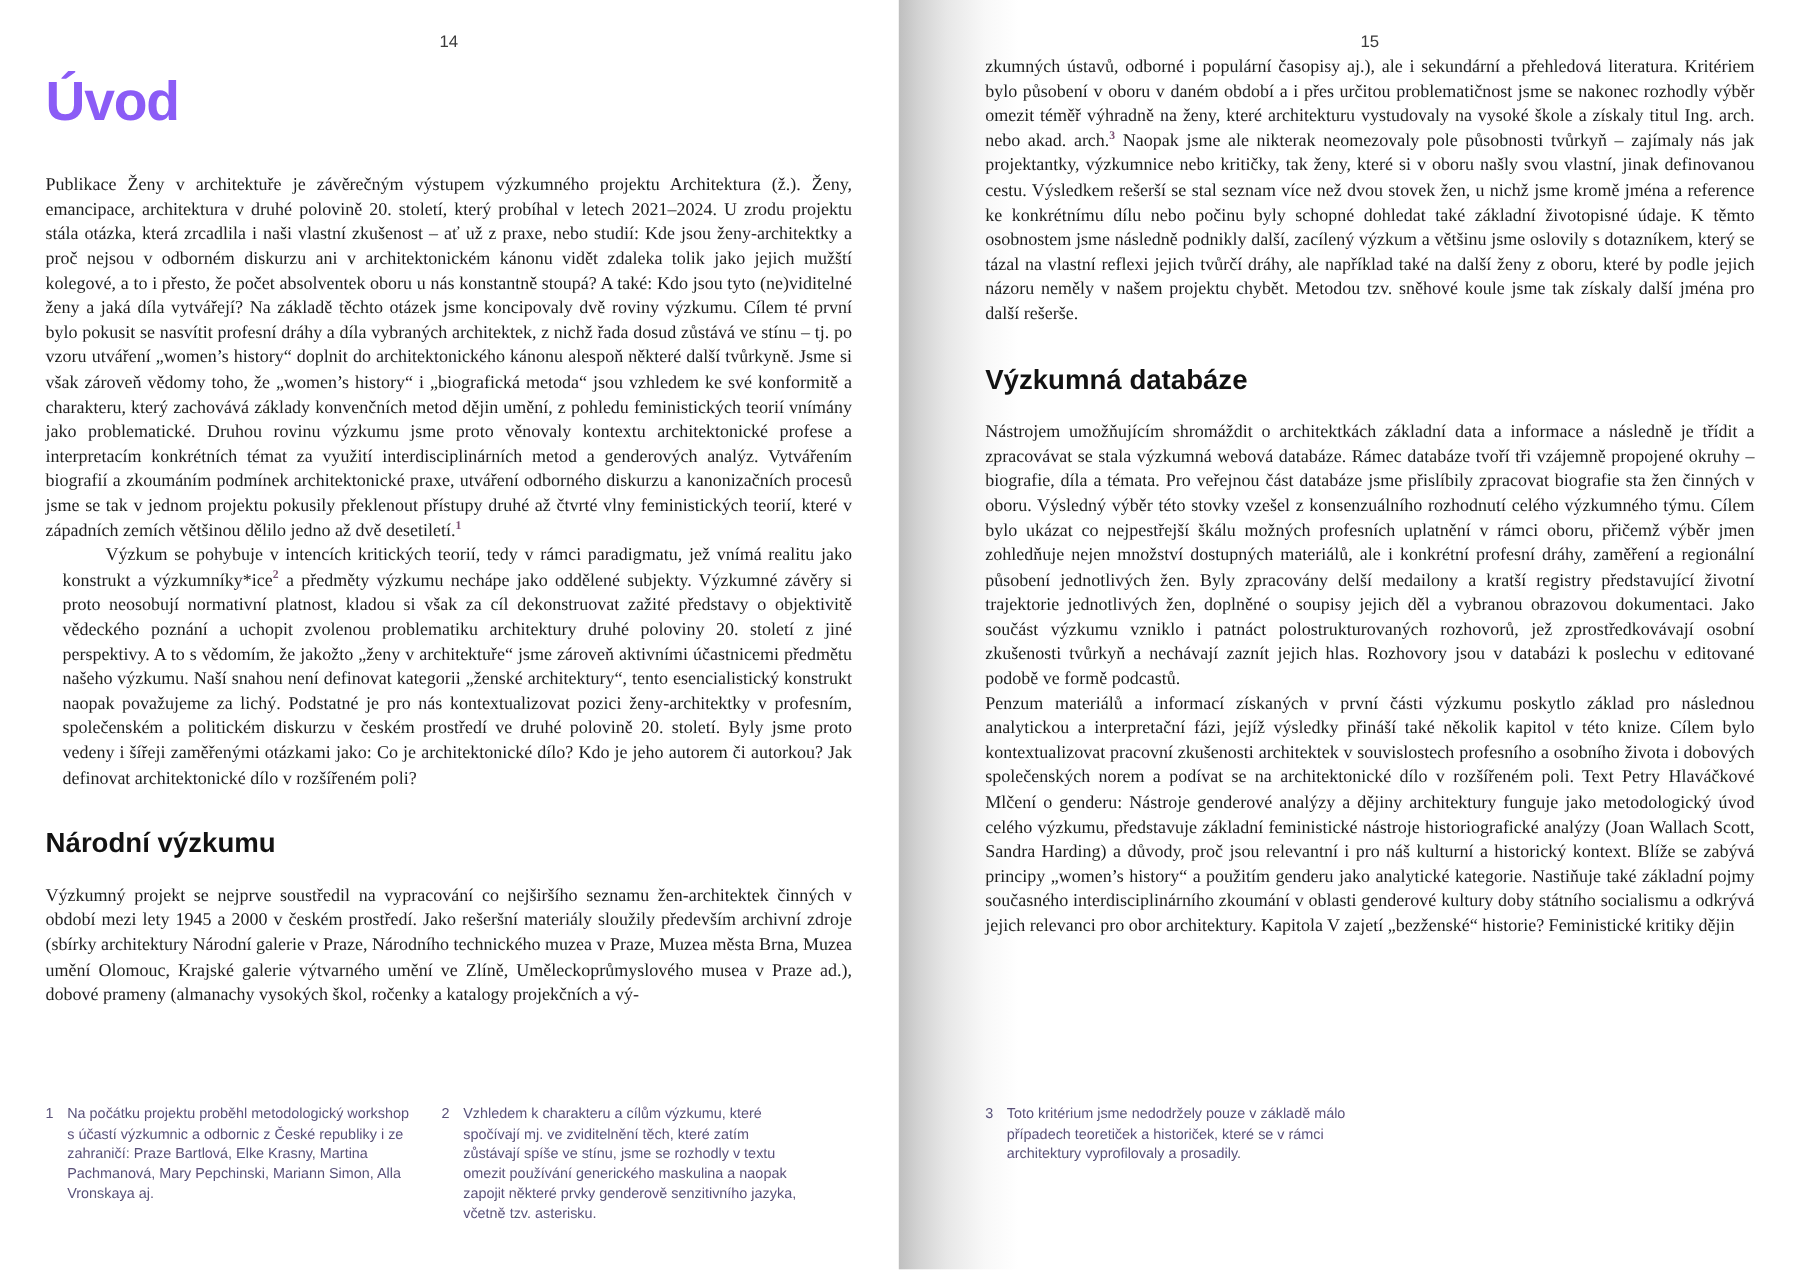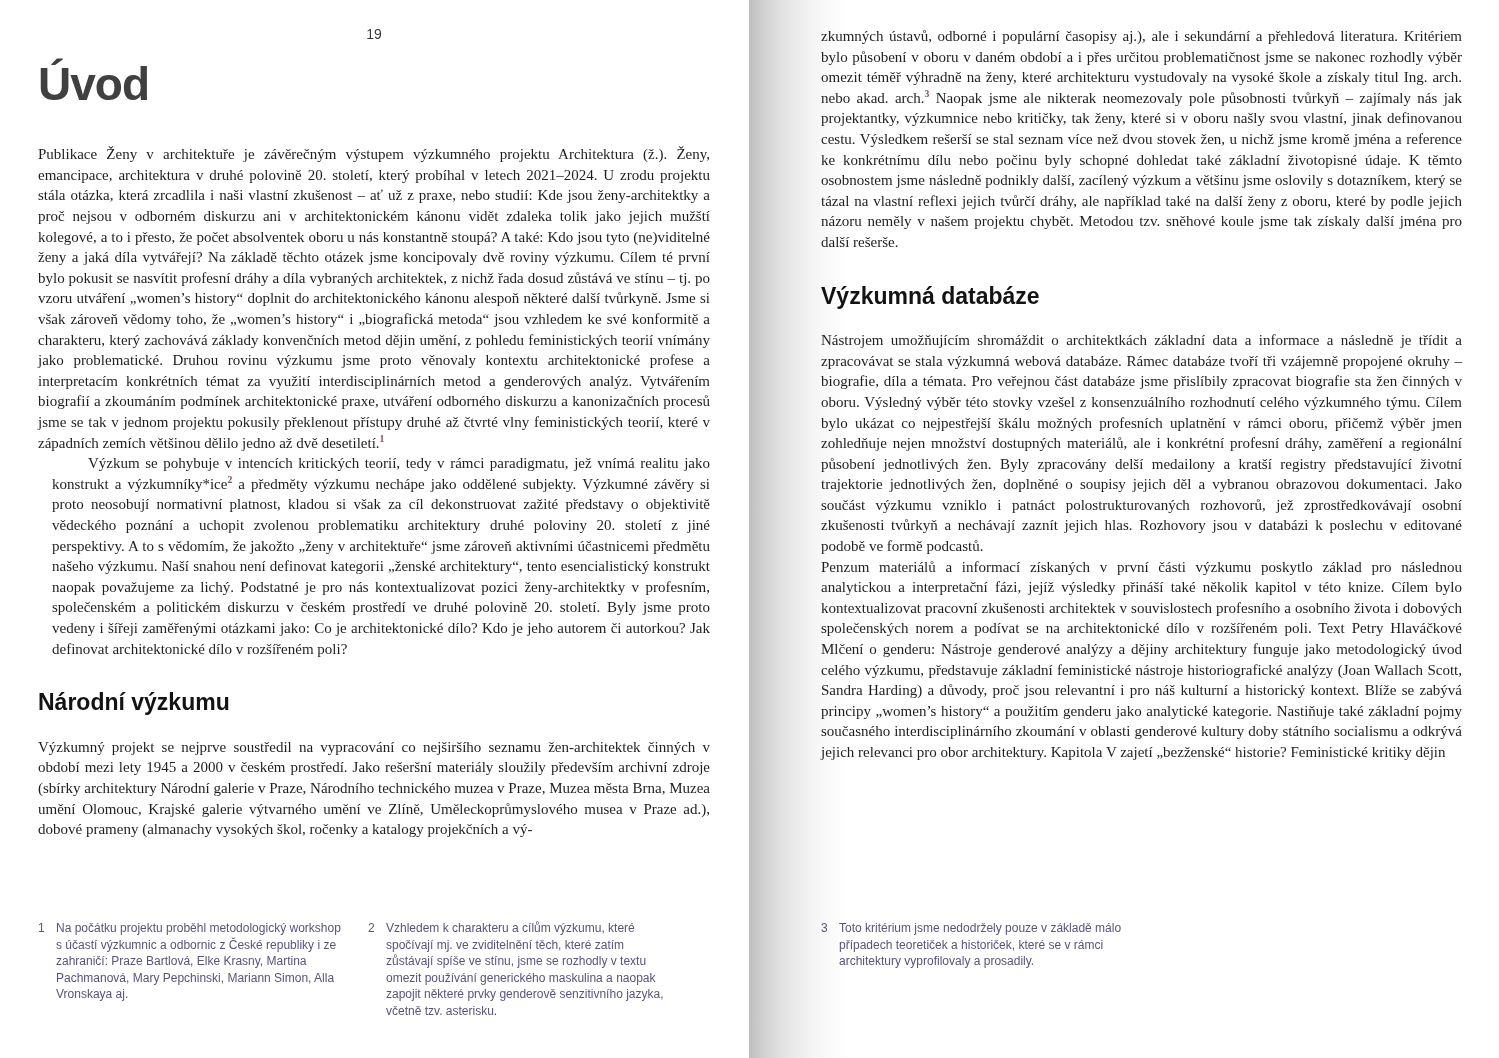--- a/index.html
+++ b/index.html
@@ -16,21 +16,21 @@
     width:750px;padding:26px 37px 0 72px;
     background:linear-gradient(to right,#bfbfbf 0px,#d2d2d2 16px,#e7e7e7 40px,#f8f8f8 72px,#ffffff 100px);
   }
   .pagenum{
     text-align:center;
     font-family:"Liberation Sans","DejaVu Sans",sans-serif;
     font-size:14px;color:#3a3a3a;height:20px;
   }
   h1.chapter{
     font-family:"Liberation Sans","DejaVu Sans",sans-serif;
-    font-size:46px;font-weight:700;letter-spacing:-1px;color:#404040;
+    font-size:46px;font-weight:700;letter-spacing:-1px;color:#8b5cf6;
     margin:14px 0 36px 0;line-height:1.05;
   }
   p.body{font-size:15px;line-height:20.6px;text-align:justify;margin:0;}
   p.indent{text-indent:36px;margin-left:14px;}
   h2.sect{
     font-family:"Liberation Sans","DejaVu Sans",sans-serif;
     font-size:23px;font-weight:700;color:#131313;
     margin:30px 0 20px 0;line-height:1.2;
   }
   .seg-i{}
@@ -50,21 +50,21 @@
   }
   .fn-num{flex:none;width:18px;}
   .fn-text{flex:1;}
 </style>
 </head>
 <body>
 
 <div class="spread">
 
   <div class="page page-left">
-    <div class="pagenum">19</div>
+    <div class="pagenum">14</div>
 
     <h1 class="chapter">Úvod</h1>
 
     <p class="body"><span>Publikace </span><span class="seg-i">Ženy v architektuře</span><span> je závěrečným výstupem výzkumného projektu </span><span class="seg-i">Architektura (ž.). Ženy, emancipace, architektura v druhé polovině 20. století</span><span>, který probíhal v letech 2021–2024. U zrodu projektu stála otázka, která zrcadlila i naši vlastní zkušenost – ať už z praxe, nebo studií: Kde jsou ženy-architektky a proč nejsou v odborném diskurzu ani v architektonickém kánonu vidět zdaleka tolik jako jejich mužští kolegové, a to i přesto, že počet absolventek oboru u nás konstantně stoupá? A také: Kdo jsou tyto (ne)viditelné ženy a jaká díla vytvářejí? Na základě těchto otázek jsme koncipovaly dvě roviny výzkumu. Cílem té první bylo pokusit se nasvítit profesní dráhy a díla vybraných architektek, z nichž řada dosud zůstává ve stínu – tj. po vzoru utváření „women’s history“ doplnit do architektonického kánonu alespoň některé další tvůrkyně. Jsme si však zároveň vědomy toho, že „women’s history“ i „biografická metoda“ jsou vzhledem ke své konformitě a charakteru, který zachovává základy konvenčních metod dějin umění, z pohledu feministických teorií vnímány jako problematické. Druhou rovinu výzkumu jsme proto věnovaly kontextu architektonické profese a interpretacím konkrétních témat za využití interdisciplinárních metod a genderových analýz. Vytvářením biografií a zkoumáním podmínek architektonické praxe, utváření odborného diskurzu a kanonizačních procesů jsme se tak v jednom projektu pokusily překlenout přístupy druhé až čtvrté vlny feministických teorií, které v západních zemích většinou dělilo jedno až dvě desetiletí.</span><sup class="fnref">1</sup></p>
 
     <p class="body indent"><span>Výzkum se pohybuje v intencích kritických teorií, tedy v rámci paradigmatu, jež vnímá realitu jako konstrukt a výzkumníky*ice</span><sup class="fnref">2</sup><span> a předměty výzkumu nechápe jako oddělené subjekty. Výzkumné závěry si proto neosobují normativní platnost, kladou si však za cíl dekonstruovat zažité představy o objektivitě vědeckého poznání a uchopit zvolenou problematiku architektury druhé poloviny 20. století z jiné perspektivy. A to s vědomím, že jakožto „ženy v architektuře“ jsme zároveň aktivními účastnicemi předmětu našeho výzkumu. Naší snahou není definovat kategorii „ženské architektury“, tento esencialistický konstrukt naopak považujeme za lichý. Podstatné je pro nás kontextualizovat pozici ženy-architektky v profesním, společenském a politickém diskurzu v českém prostředí ve druhé polovině 20. století. Byly jsme proto vedeny i šířeji zaměřenými otázkami jako: Co je architektonické dílo? Kdo je jeho autorem či autorkou? Jak definovat architektonické dílo v rozšířeném poli?</span></p>
 
     <h2 class="sect">Národní výzkumu</h2>
 
     <p class="body"><span>Výzkumný projekt se nejprve soustředil na vypracování co nejširšího seznamu žen-architektek činných v období mezi lety 1945 a 2000 v českém prostředí. Jako rešeršní materiály sloužily především archivní zdroje (sbírky architektury Národní galerie v Praze, Národního technického muzea v Praze, Muzea města Brna, Muzea umění Olomouc, Krajské galerie výtvarného umění ve Zlíně, Uměleckoprůmyslového musea v Praze ad.), dobové prameny (almanachy vysokých škol, ročenky a katalogy projekčních a vý-</span></p>
@@ -75,20 +75,21 @@
         <span class="fn-text">Na počátku projektu proběhl metodologický workshop s účastí výzkumnic a odbornic z České republiky i ze zahraničí: Praze Bartlová, Elke Krasny, Martina Pachmanová, Mary Pepchinski, Mariann Simon, Alla Vronskaya aj.</span>
       </div>
       <div class="fn">
         <span class="fn-num">2</span>
         <span class="fn-text">Vzhledem k charakteru a cílům výzkumu, které spočívají mj. ve zviditelnění těch, které zatím zůstávají spíše ve stínu, jsme se rozhodly v textu omezit používání generického maskulina a naopak zapojit některé prvky genderově senzitivního jazyka, včetně tzv. asterisku.</span>
       </div>
     </div>
   </div>
 
   <div class="page page-right">
+    <div class="pagenum">15</div>
 
     <p class="body"><span>zkumných ústavů, odborné i populární časopisy aj.), ale i sekundární a přehledová literatura. Kritériem bylo působení v oboru v daném období a i přes určitou problematičnost jsme se nakonec rozhodly výběr omezit téměř výhradně na ženy, které architekturu vystudovaly na vysoké škole a získaly titul Ing. arch. nebo akad. arch.</span><sup class="fnref">3</sup><span> Naopak jsme ale nikterak neomezovaly pole působnosti tvůrkyň – zajímaly nás jak projektantky, výzkumnice nebo kritičky, tak ženy, které si v oboru našly svou vlastní, jinak definovanou cestu. Výsledkem rešerší se stal seznam více než dvou stovek žen, u nichž jsme kromě jména a reference ke konkrétnímu dílu nebo počinu byly schopné dohledat také základní životopisné údaje. K těmto osobnostem jsme následně podnikly další, zacílený výzkum a většinu jsme oslovily s dotazníkem, který se tázal na vlastní reflexi jejich tvůrčí dráhy, ale například také na další ženy z oboru, které by podle jejich názoru neměly v našem projektu chybět. Metodou tzv. sněhové koule jsme tak získaly další jména pro další rešerše.</span></p>
 
     <h2 class="sect">Výzkumná databáze</h2>
 
     <p class="body"><span>Nástrojem umožňujícím shromáždit o architektkách základní data a informace a následně je třídit a zpracovávat se stala výzkumná webová databáze. Rámec databáze tvoří tři vzájemně propojené okruhy – biografie, díla a témata. Pro veřejnou část databáze jsme přislíbily zpracovat biografie sta žen činných v oboru. Výsledný výběr této stovky vzešel z konsenzuálního rozhodnutí celého výzkumného týmu. Cílem bylo ukázat co nejpestřejší škálu možných profesních uplatnění v rámci oboru, přičemž výběr jmen zohledňuje nejen množství dostupných materiálů, ale i konkrétní profesní dráhy, zaměření a regionální působení jednotlivých žen. Byly zpracovány delší medailony a kratší registry představující životní trajektorie jednotlivých žen, doplněné o soupisy jejich děl a vybranou obrazovou dokumentaci. Jako součást výzkumu vzniklo i patnáct polostrukturovaných rozhovorů, jež zprostředkovávají osobní zkušenosti tvůrkyň a nechávají zaznít jejich hlas. Rozhovory jsou v databázi k poslechu v editované podobě ve formě podcastů.</span></p>
 
 
     <p class="body"><span>Penzum materiálů a informací získaných v první části výzkumu poskytlo základ pro následnou analytickou a interpretační fázi, jejíž výsledky přináší také několik kapitol v této knize. Cílem bylo kontextualizovat pracovní zkušenosti architektek v souvislostech profesního a osobního života i dobových společenských norem a podívat se na architektonické dílo v rozšířeném poli. Text Petry Hlaváčkové </span><span class="seg-i">Mlčení o genderu: Nástroje genderové analýzy a dějiny architektury</span><span> funguje jako metodologický úvod celého výzkumu, představuje základní feministické nástroje historiografické analýzy (Joan Wallach Scott, Sandra Harding) a důvody, proč jsou relevantní i pro náš kulturní a historický kontext. Blíže se zabývá principy „women’s history“ a použitím genderu jako analytické kategorie. Nastiňuje také základní pojmy současného interdisciplinárního zkoumání v oblasti genderové kultury doby státního socialismu a odkrývá jejich relevanci pro obor architektury. Kapitola </span><span class="seg-i">V zajetí „bezženské“ historie? Feministické kritiky dějin</span></p>
 

